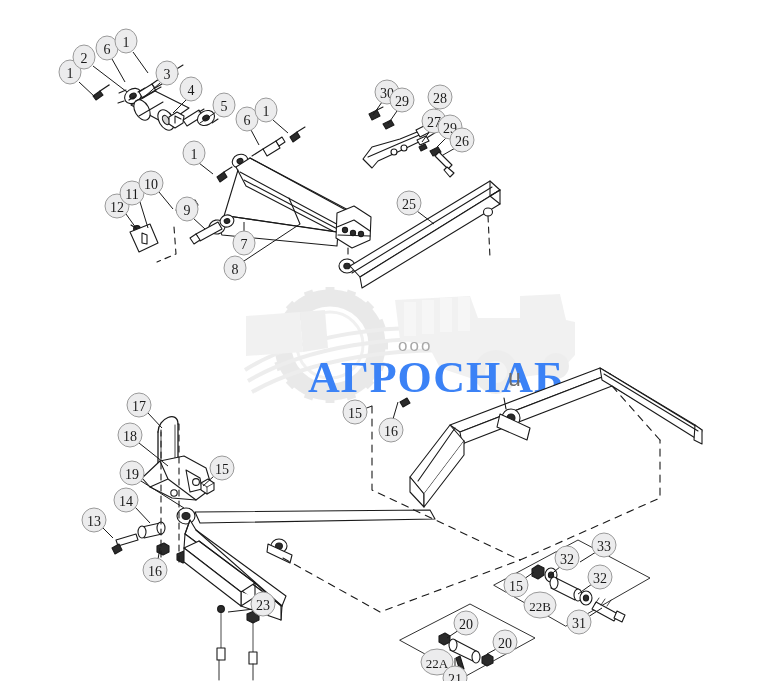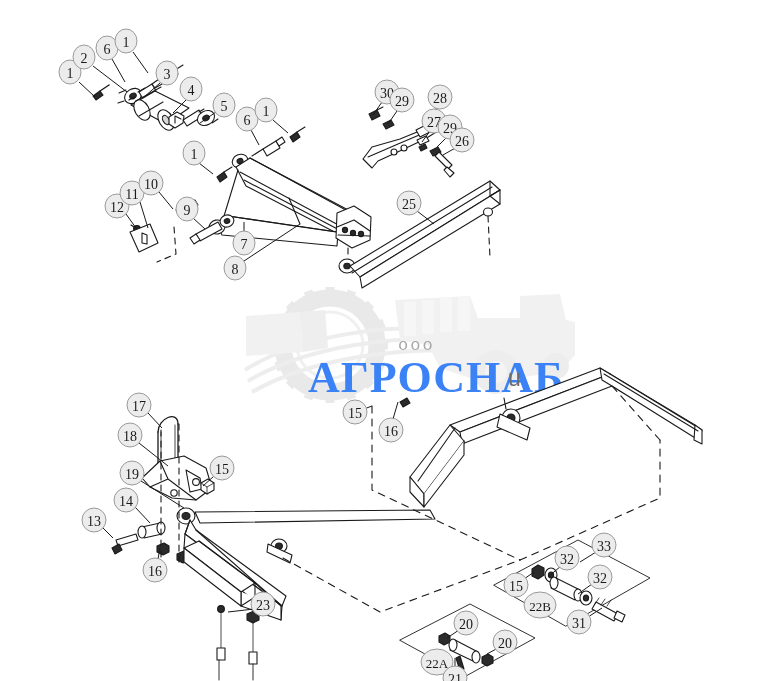--- a/index.html
+++ b/index.html
@@ -55,21 +55,21 @@
         <rect x="422" y="300" width="12" height="34" fill="#e4e4e4"></rect>
         <rect x="440" y="298" width="12" height="34" fill="#e4e4e4"></rect>
         <rect x="458" y="297" width="12" height="34" fill="#e4e4e4"></rect>
         <circle cx="496" cy="372" r="22" fill="#c6c6c6"></circle>
         <circle cx="496" cy="372" r="11" fill="#dcdcdc"></circle>
         <circle cx="556" cy="366" r="13" fill="#c6c6c6"></circle>
       </g>
     </g>
   </svg>
 
-  <div class="wm" style="left:398px;top:336px;font-size:17px;letter-spacing:2px;color:#a8a8a8;font-family:Liberation Mono, monospace;">ооо</div>
+  <div class="wm" style="left:398px;top:336px;font-size:17px;letter-spacing:2px;color:#a8a8a8;font-family:Liberation Sans, sans-serif;">ооо</div>
   <div class="wm" style="left:308px;top:352px;font-size:44px;font-weight:bold;letter-spacing:1px;color:#3b82f6;font-family:'Liberation Serif',serif;">АГРОСНАБ</div>
   <div class="wm" style="left:508px;top:365px;font-size:23px;color:#6d6d6d;font-family:'Liberation Sans',sans-serif;">u</div>
 
   <svg width="781" height="681">
     <g fill="none" stroke="#1a1a1a" stroke-width="1.1" stroke-linejoin="round" stroke-linecap="round">
 
       <g>
 
         <path d="M93,96 l7,-5 3,4 -7,5 z" fill="#2b2b2b" stroke="#1a1a1a"></path>
         <path d="M100,91 l9,-6" stroke-width="1.4"></path>

